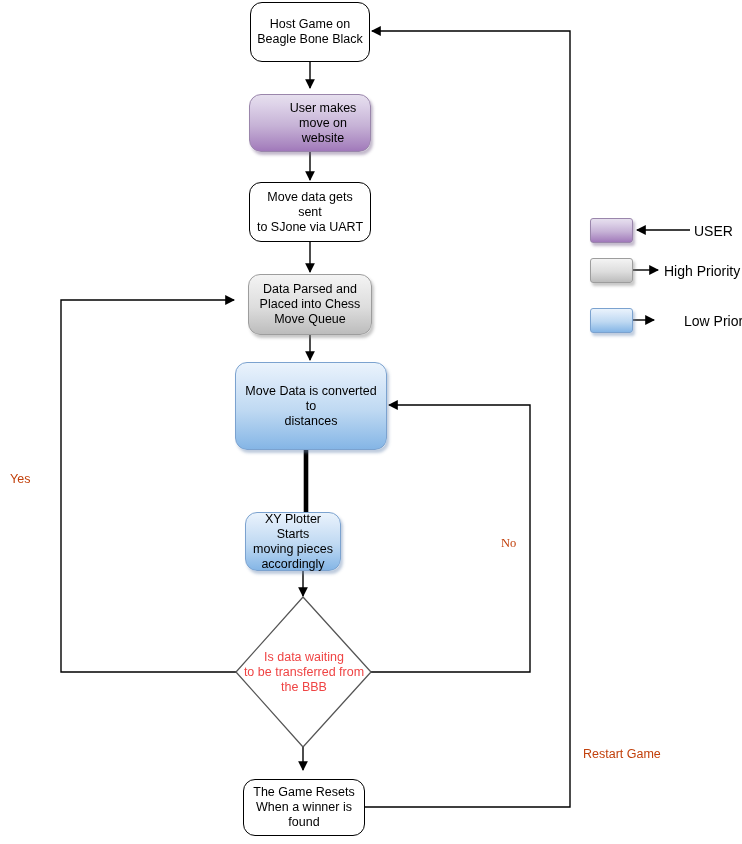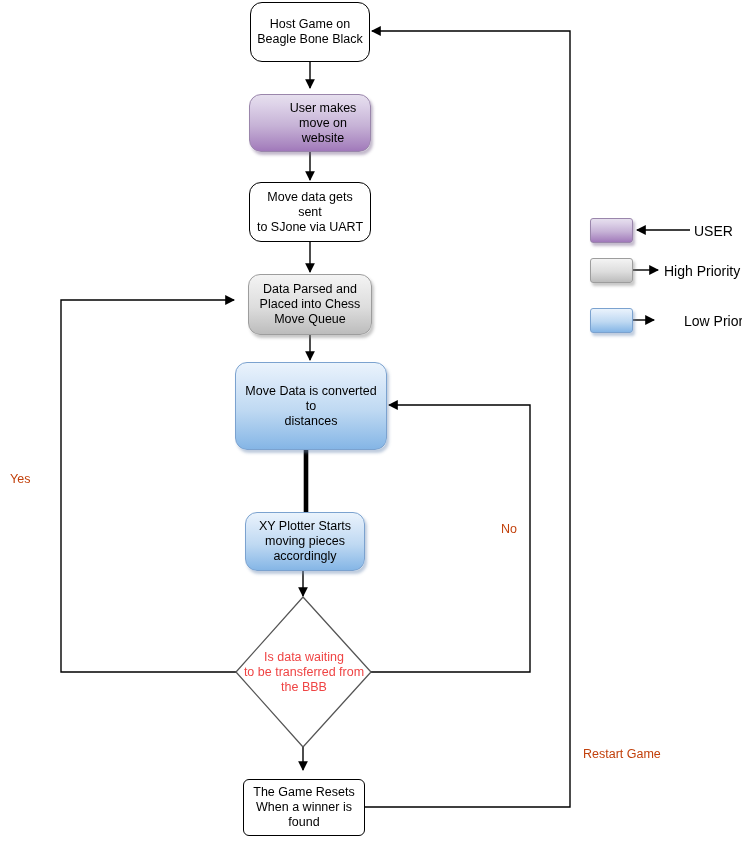--- a/index.html
+++ b/index.html
@@ -142,34 +142,34 @@
 </div>
 
 <div class="node node-high" style="left:248px; top:274px; width:124px; height:61px;">
   <span class="node-label">Data Parsed and<br>Placed into Chess<br>Move Queue</span>
 </div>
 
 <div class="node node-low" style="left:235px; top:362px; width:152px; height:88px;">
   <span class="node-label">Move Data is converted to<br>distances</span>
 </div>
 
-<div class="node node-low" style="left:245px; top:512px; width:120px; height:59px;">
+<div class="node node-low" style="left:245px; top:512px; width:96px; height:59px;">
   <span class="node-label">XY Plotter Starts<br>moving pieces<br>accordingly</span>
 </div>
 
 <div class="diamond-wrap" style="left:236px; top:597px; width:136px; height:150px;">
   <div class="diamond-text" style="width:176px; left:-20px;">Is data waiting<br>to be transferred from<br>the BBB</div>
 </div>
 
-<div class="node node-plain" style="left:243px; top:779px; width:122px; height:57px;border-radius:6px;">
+<div class="node node-plain" style="left:243px; top:779px; width:122px; height:57px;">
   <span class="node-label">The Game Resets<br>When a winner is<br>found</span>
 </div>
 
 <div class="edge-label" style="left:10px; top:472px;">Yes</div>
-<div class="edge-label" style="left:501px; top:522px;">No</div>
+<div class="edge-label" style="left:501px; top:536px;font-family:Liberation Serif, serif;">No</div>
 <div class="edge-label" style="left:583px; top:747px;text-align:right;">Restart Game</div>
 
 <div class="legend-swatch node-user" style="left:590px; top:218px; width:43px; height:25px;"></div>
 <div class="legend-text" style="left:694px; top:223px;">USER</div>
 
 <div class="legend-swatch node-high" style="left:590px; top:258px; width:43px; height:25px;"></div>
 <div class="legend-text" style="left:664px; top:263px;">High Priority</div>
 
 <div class="legend-swatch node-low" style="left:590px; top:308px; width:43px; height:25px;"></div>
 <div class="legend-text" style="left:684px; top:313px;">Low Priority</div>

